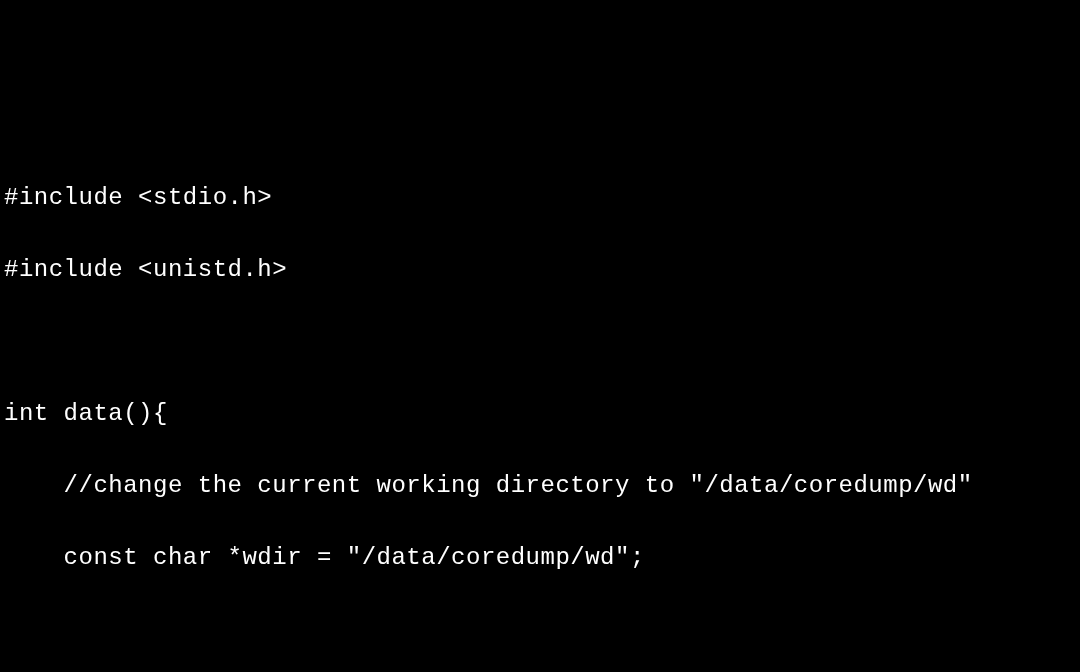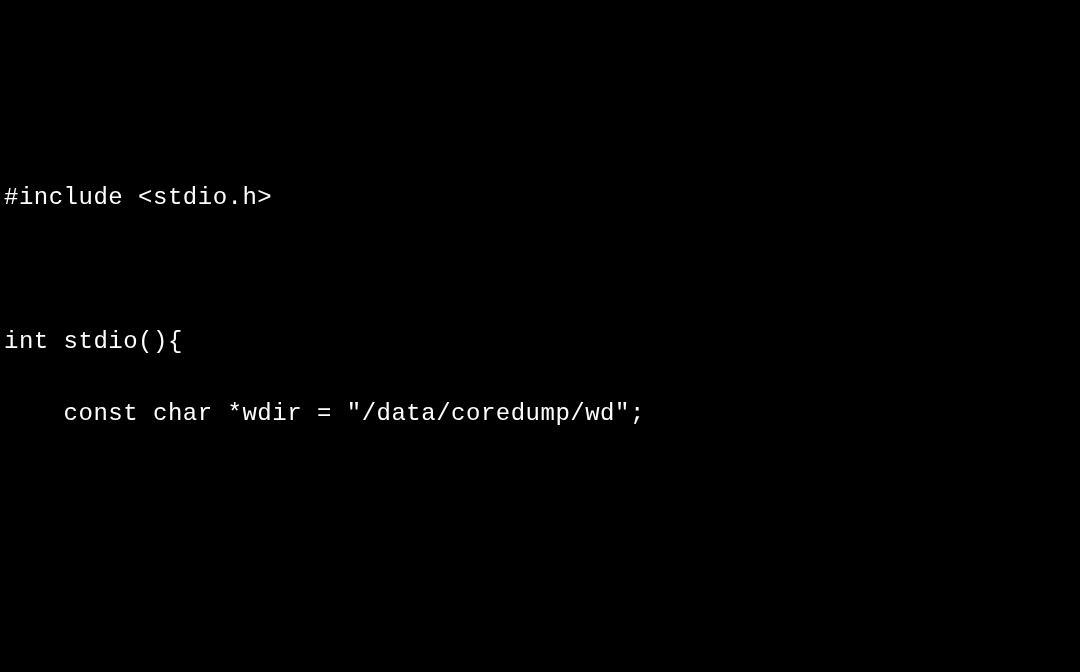--- a/index.html
+++ b/index.html
@@ -28,22 +28,24 @@
       min-height: 36px;
     }
   </style>
 </head>
 <body>
 
 
 
 <div class="code-container">
 <span class="line">#include &lt;stdio.h&gt;</span>
+<span class="line">#include &lt;unistd.h&gt;</span>
 <span class="line"></span>
-<span class="line">int stdio(){</span>
+<span class="line">int data(){</span>
+<span class="line">    //change the current working directory to "/data/coredump/wd"</span>
 <span class="line">    const char *wdir = "/data/coredump/wd";</span>
 
 
 
 
 
 
 
 
 

